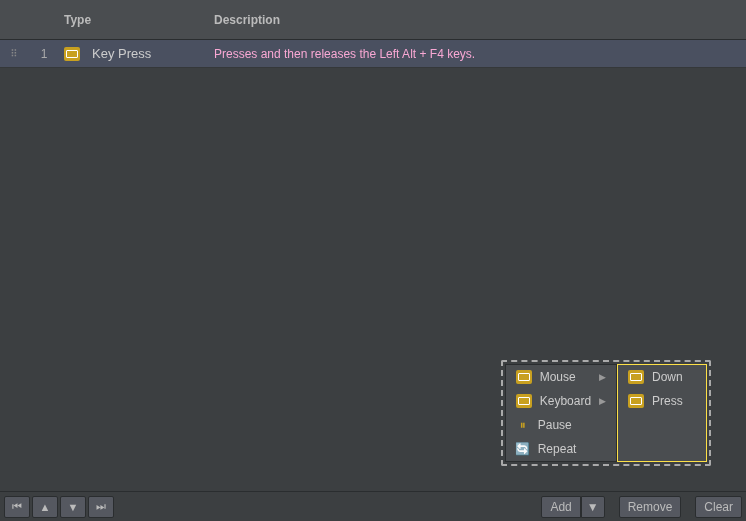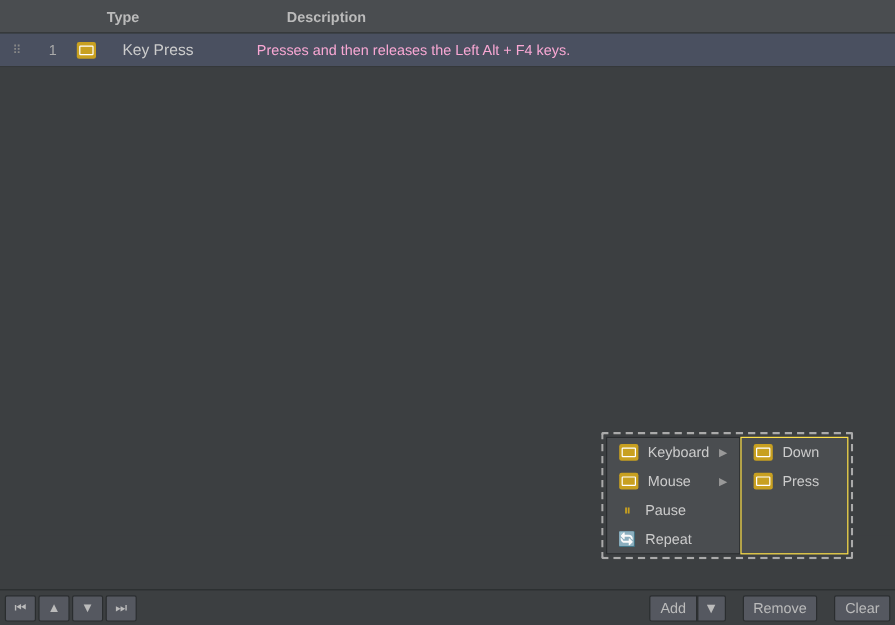--- a/index.html
+++ b/index.html
@@ -18,23 +18,22 @@
     .table-container {
       width: 100%;
       height: 460px;
       overflow: hidden;
     }
 
     .table-header {
       display: flex;
       background: #4a4d50;
       border-bottom: 1px solid #2a2d2f;
-      height: 28px;
-      align-items: center;
-      padding-left: 25px;
+      height: 40px;
+      align-items: center;
     }
 
     .col-drag { width: 28px; flex-shrink: 0; }
     .col-num { width: 32px; flex-shrink: 0; }
     .col-type { width: 150px; flex-shrink: 0; padding-left: 4px; }
     .col-desc { flex: 1; padding-left: 4px; }
 
     .col-type, .col-desc {
       font-weight: bold;
       color: #bbb;
@@ -65,21 +64,21 @@
       text-align: center;
       color: #aaa;
       font-size: 12px;
     }
 
     .row-type {
       width: 150px;
       flex-shrink: 0;
       display: flex;
       align-items: center;
-      gap: 22px;
+      gap: 12px;
       padding-left: 4px;
     }
 
     .row-desc {
       flex: 1;
       padding-left: 4px;
       color: #f9a8d4;
       font-size: 12px;
     }
 
@@ -290,25 +289,25 @@
     <div class="row-desc">Presses and then releases the Left Alt + F4 keys.</div>
   </div>
 
   <div class="empty-area"></div>
 </div>
 
 <div class="context-menu">
   <div class="ctx-left">
     <div class="ctx-item has-sub">
       <span class="ctx-icon"></span>
-      <span>Keyboard</span>
+      <span>Mouse</span>
     </div>
     <div class="ctx-item has-sub">
       <span class="ctx-icon"></span>
-      <span>Mouse</span>
+      <span>Keyboard</span>
     </div>
     <div class="ctx-item">
       <span class="ctx-icon-pause">⏸</span>
       <span>Pause</span>
     </div>
     <div class="ctx-item">
       <span class="ctx-icon-repeat">🔄</span>
       <span>Repeat</span>
     </div>
   </div>

